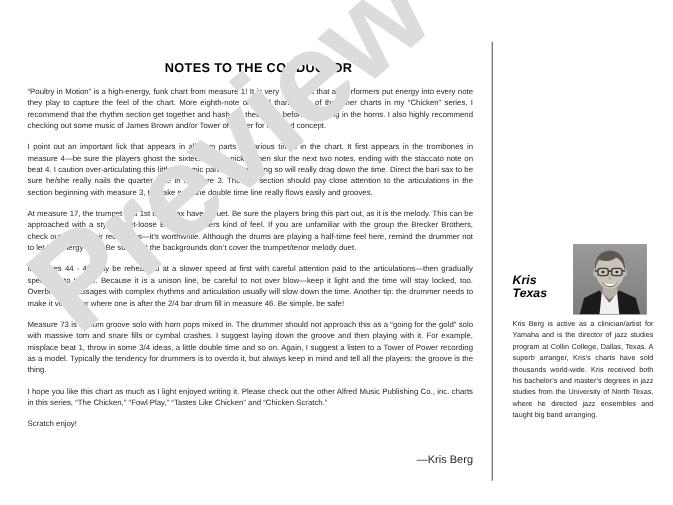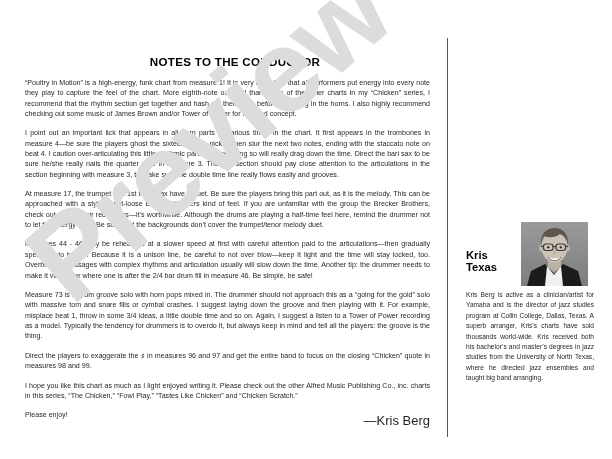--- a/index.html
+++ b/index.html
@@ -93,21 +93,21 @@
     font-size: 8.4px;
     font-weight: bold;
     vertical-align: -0.6px;
   }
   #signature {
     position: absolute;
     left: 25px;
     top: 398px;
     width: 405px;
     text-align: right;
-    font-size: 13px;
+    font-size: 10px;
     color: #231f20;
   }
 
   
   #divider {
     position: absolute;
     left: 447px;
     top: 38px;
     width: 1px;
     height: 399px;
@@ -129,20 +129,21 @@
   }
   #author-name {
     position: absolute;
     left: 0;
     top: 32px;
     width: 52px;
     font-size: 11.2px;
     font-weight: bold;
     line-height: 11.6px;
     color: #000000;
+    font-style: italic;
   }
   #author-photo {
     position: absolute;
     left: 55px;
     top: 4px;
     width: 67px;
     height: 64px;
     overflow: hidden;
     background: #8d8d8d;
   }
@@ -169,23 +170,22 @@
   <div id="content">
 
     <div id="title">NOTES TO THE CONDUCTOR</div>
 
     <div id="body-col">
       <p>“Poultry in Motion” is a high-energy, funk chart from measure 1! It is very important that all performers put energy into every note they play to capture the feel of the chart. More eighth-note oriented than some of the other charts in my “Chicken” series, I recommend that the rhythm section get together and hash out their parts before you bring in the horns. I also highly recommend checking out some music of James Brown and/or Tower of Power for feel and concept.</p>
       <p>I point out an important lick that appears in all horn parts at various times in the chart. It first appears in the trombones in measure 4—be sure the players ghost the sixteenth-note pickup then slur the next two notes, ending with the staccato note on beat 4. I caution over-articulating this little rhythmic part because doing so will really drag down the time. Direct the bari sax to be sure he/she really nails the quarter note in measure 3. The sax section should pay close attention to the articulations in the section beginning with measure 3, to make sure the double time line really flows easily and grooves.</p>
       <p>At measure 17, the trumpet and 1st tenor sax have a duet. Be sure the players bring this part out, as it is the melody. This can be approached with a stylized-yet-loose Brecker Brothers kind of feel. If you are unfamiliar with the group the Brecker Brothers, check out any of their recordings—it’s worthwhile. Although the drums are playing a half-time feel here, remind the drummer not to let the energy drop. Be sure that the backgrounds don’t cover the trumpet/tenor melody duet.</p>
       <p>Measures 44 - 46 may be rehearsed at a slower speed at first with careful attention paid to the articulations—then gradually speed up to tempo. Because it is a unison line, be careful to not over blow—keep it light and the time will stay locked, too. Overblowing passages with complex rhythms and articulation usually will slow down the time. Another tip: the drummer needs to make it very clear where one is after the 2/4 bar drum fill in measure 46. Be simple, be safe!</p>
       <p>Measure 73 is a drum groove solo with horn pops mixed in. The drummer should not approach this as a “going for the gold” solo with massive tom and snare fills or cymbal crashes. I suggest laying down the groove and then playing with it. For example, misplace beat 1, throw in some 3/4 ideas, a little double time and so on. Again, I suggest a listen to a Tower of Power recording as a model. Typically the tendency for drummers is to overdo it, but always keep in mind and tell all the players: the groove is the thing.</p>
-      <p><span>Direct the players to exaggerate the </span><span class="sharp-glyph">♯</span><span> in measures 96 and 97 and get the entire band to focus on the closing “Chicken” quote in measures 98 and 99.</span></p>
       <p>I hope you like this chart as much as I light enjoyed writing it. Please check out the other Alfred Music Publishing Co., inc. charts in this series, “The Chicken,” “Fowl Play,” “Tastes Like Chicken” and “Chicken Scratch.”</p>
-      <p class="last-para">Please enjoy!</p>
+      <p class="last-para">Scratch enjoy!</p>
     </div>
 
     <div id="signature">—Kris Berg</div>
   </div>
 
   <div id="divider"></div>
 
   <div id="sidebar">
 
     <div id="bio-head">

